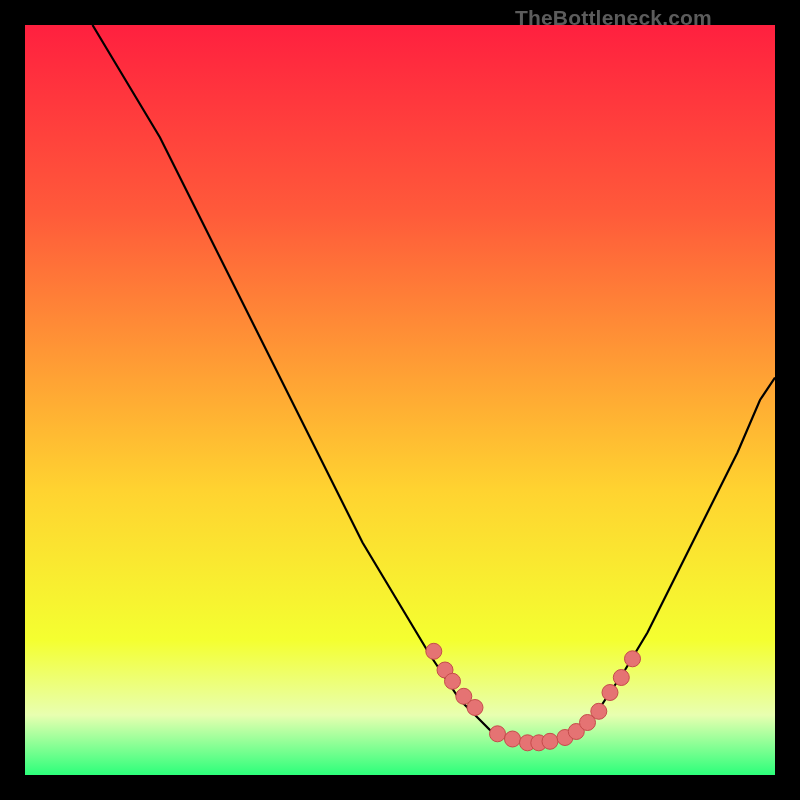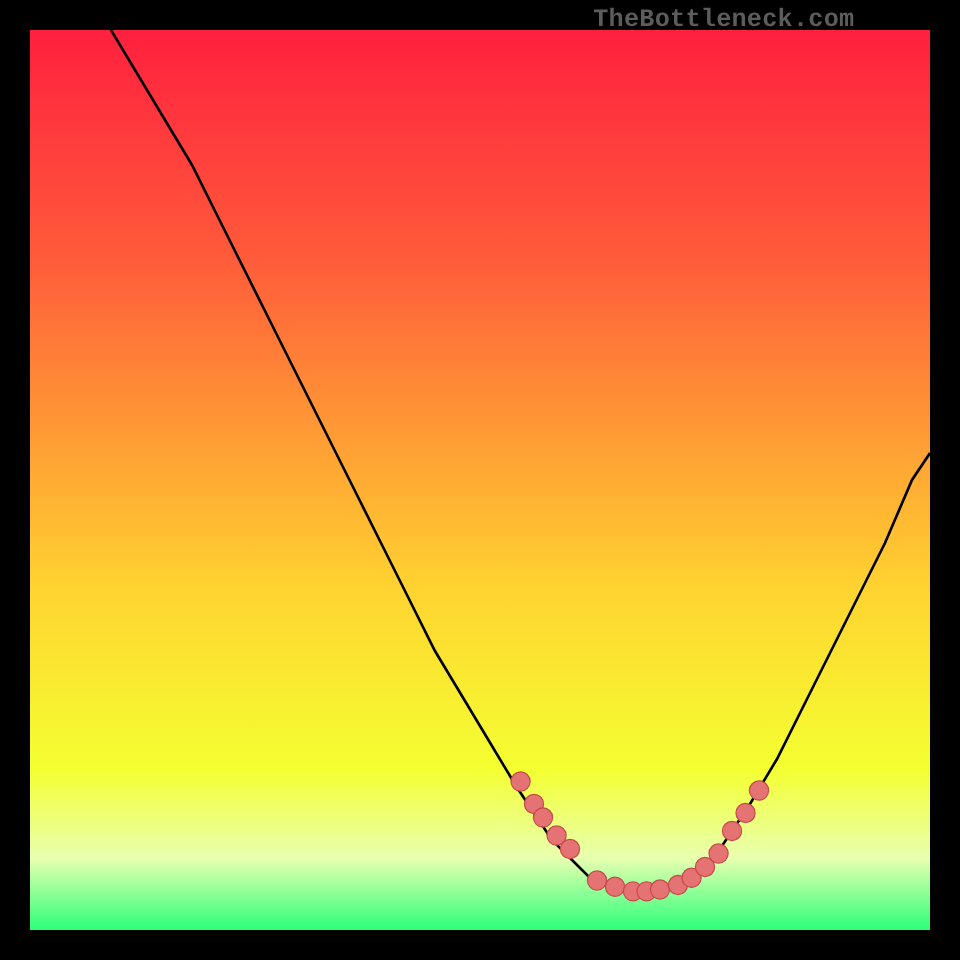--- a/index.html
+++ b/index.html
@@ -9,21 +9,20 @@
     height: 800px;
     background: #000;
     overflow: hidden;
     font-family: Arial, Helvetica, sans-serif;
   }
   .stage {
     position: relative;
     width: 724px;
     height: 800px;
     background: #000;
-    font-family: Liberation Mono, monospace;
   }
   .plot {
     position: absolute;
     left: 25px;
     top: 25px;
     width: 750px;
     height: 750px;
     overflow: hidden;
   }
   .plot svg {

